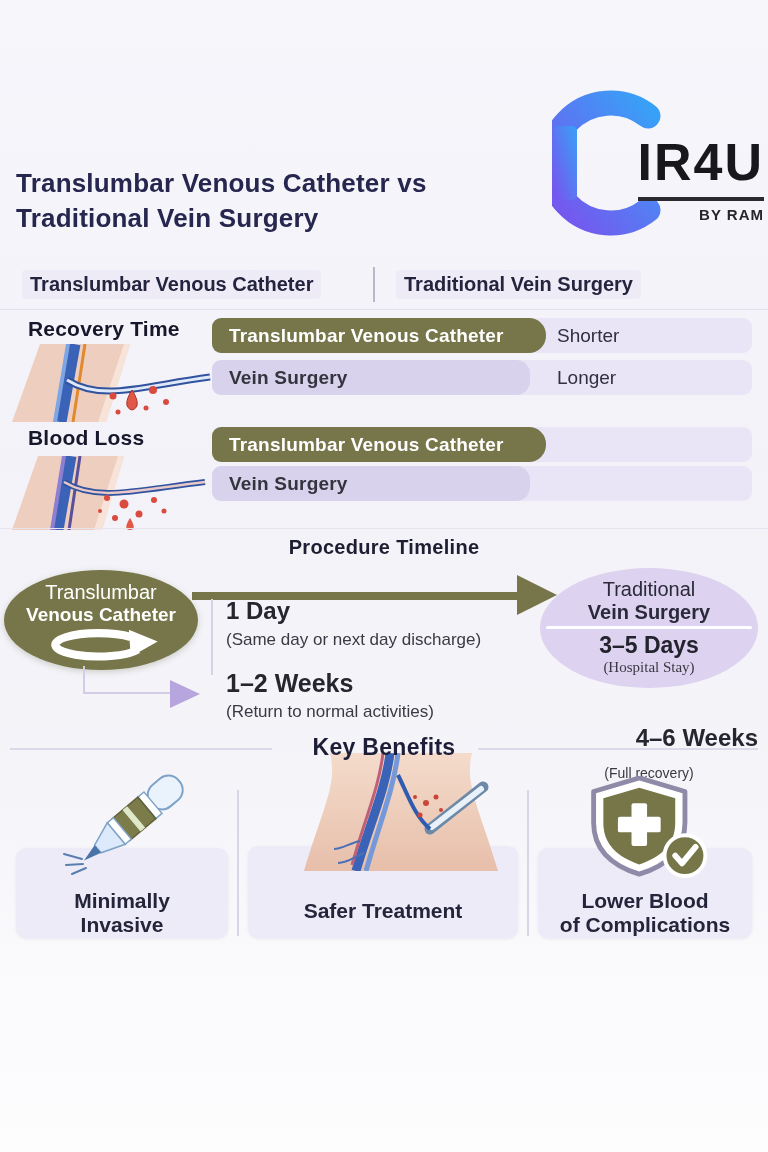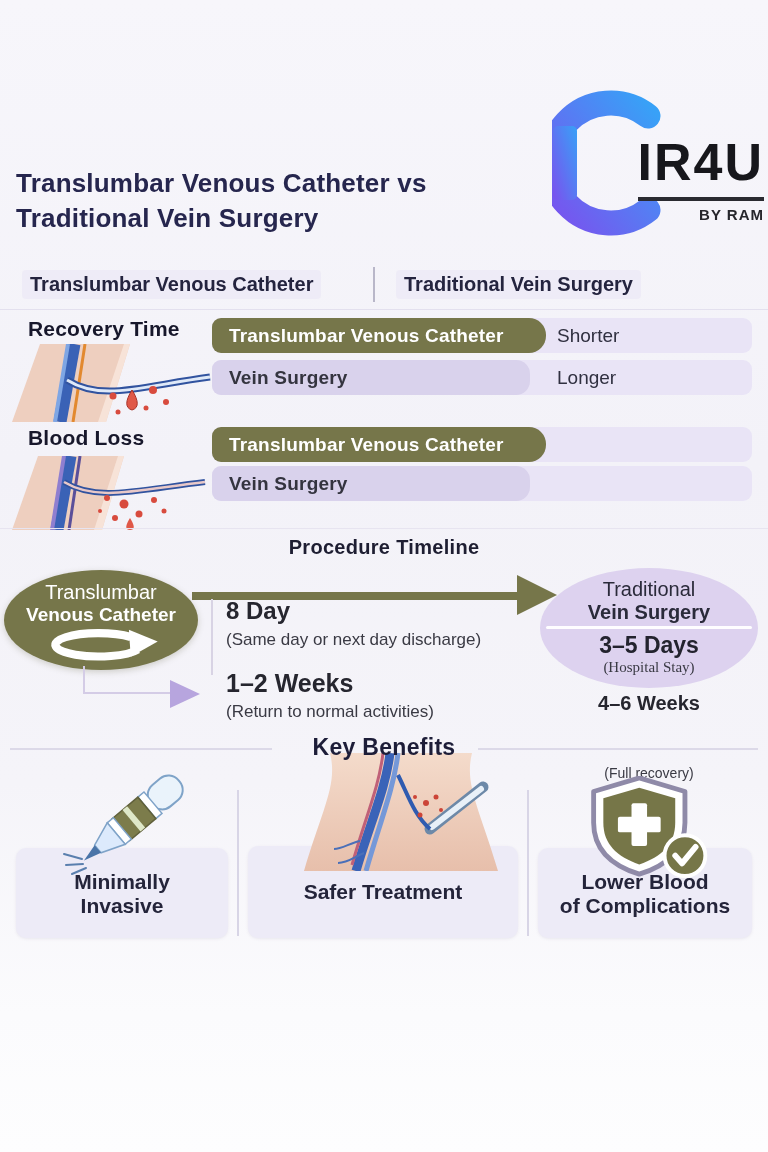--- a/index.html
+++ b/index.html
@@ -48,31 +48,31 @@
   .tl-m2-dur { left:226px; top:669px; font-size:25px; font-weight:700; color:#26262f; }
   .tl-m2-note { left:226px; top:702px; font-size:17px; color:#3a3a44; }
   .tl-connector { left:83px; top:666px; width:88px; height:28px; border-left:2px solid #d4cce6; border-bottom:2px solid #d4cce6; }
   .tl-small-arrow { left:170px; top:680px; width:0; height:0; border-left:30px solid #b7a5de; border-top:14px solid transparent; border-bottom:14px solid transparent; }
   .tl-right-ellipse { left:540px; top:568px; width:218px; height:120px; background:#ddd2ef; border-radius:50%; text-align:center; color:#2a2a3a; }
   .tl-right-l1 { margin-top:10px; font-size:20px; font-weight:400;text-align:center; }
   .tl-right-l2 { font-size:20px; font-weight:600; }
   .tl-right-divider { position:absolute; left:6px; right:6px; top:58px; height:3px; background:rgba(255,255,255,.95); border-radius:2px; }
   .tl-stay { margin-top:8px; font-size:23px; font-weight:700; color:#23232e; }
   .tl-stay-note { font-size:15px; color:#3a3a44;font-family:Liberation Serif, serif; }
-  .tl-recovery { left:540px; top:692px; width:218px; text-align:center; font-size:20px; font-weight:700; color:#26262f; }
+  .tl-recovery { left:540px; top:724px; width:218px; text-align:right; font-size:24px; font-weight:700; color:#26262f; }
   .tl-recovery-note { left:540px; top:717px; width:218px; text-align:center; font-size:14px; color:#3a3a44;margin-top:48px; }
 
   
   .kb-title { left:0; top:734px; width:768px; text-align:center; font-size:23px; font-weight:700; color:#1d1d38; letter-spacing:.3px; z-index:3; }
   .kb-line { top:748px; height:2px; background:#dcd9e8; z-index:1; }
   .kb-line.l { left:10px; width:262px; }
   .kb-line.r { left:478px; width:280px; }
   .kb-div { width:1.5px; background:#d8d5e6; top:790px; height:146px; }
   .kb-card { background:#edebf7; border-radius:10px; box-shadow:0 1px 3px rgba(120,115,150,.12); z-index:1; }
-  .kb-label { position:absolute; left:0; width:100%; text-align:center; font-size:21px; font-weight:600; color:#24243a; line-height:24px; }
+  .kb-label { position:absolute; left:0; width:100%; text-align:center; font-size:21px; font-weight:600; color:#24243a; line-height:24px;margin-top:19px; }
   .icon-layer { z-index:2; }
 </style>
 </head>
 <body>
 
 <div id="canvas">
 
   <div class="abs title">
     <div>Translumbar Venous Catheter vs</div>
     <div>Traditional Vein Surgery</div>
@@ -174,21 +174,21 @@
   <div class="abs tl-left-ellipse">
     <div class="tl-left-l1">Translumbar</div>
     <div class="tl-left-l2">Venous Catheter</div>
     <svg width="120" height="36" viewBox="0 0 130 40" style="margin-top:2px;">
       <path d="M106 24 A48 13 0 1 1 98 10" stroke="#ffffff" stroke-width="9" fill="none"></path>
       <polygon points="96,2 128,15 98,32" fill="#ffffff"></polygon>
     </svg>
   </div>
 
   <div class="abs tl-vline"></div>
-  <div class="abs tl-m1-dur">8 Day</div>
+  <div class="abs tl-m1-dur">1 Day</div>
   <div class="abs tl-m1-note">(Same day or next day discharge)</div>
 
   <div class="abs tl-connector"></div>
   <div class="abs tl-small-arrow"></div>
   <div class="abs tl-m2-dur">1–2 Weeks</div>
   <div class="abs tl-m2-note">(Return to normal activities)</div>
 
   <div class="abs tl-right-ellipse">
     <div class="tl-right-l1">Traditional</div>
     <div class="tl-right-l2">Vein Surgery</div>

